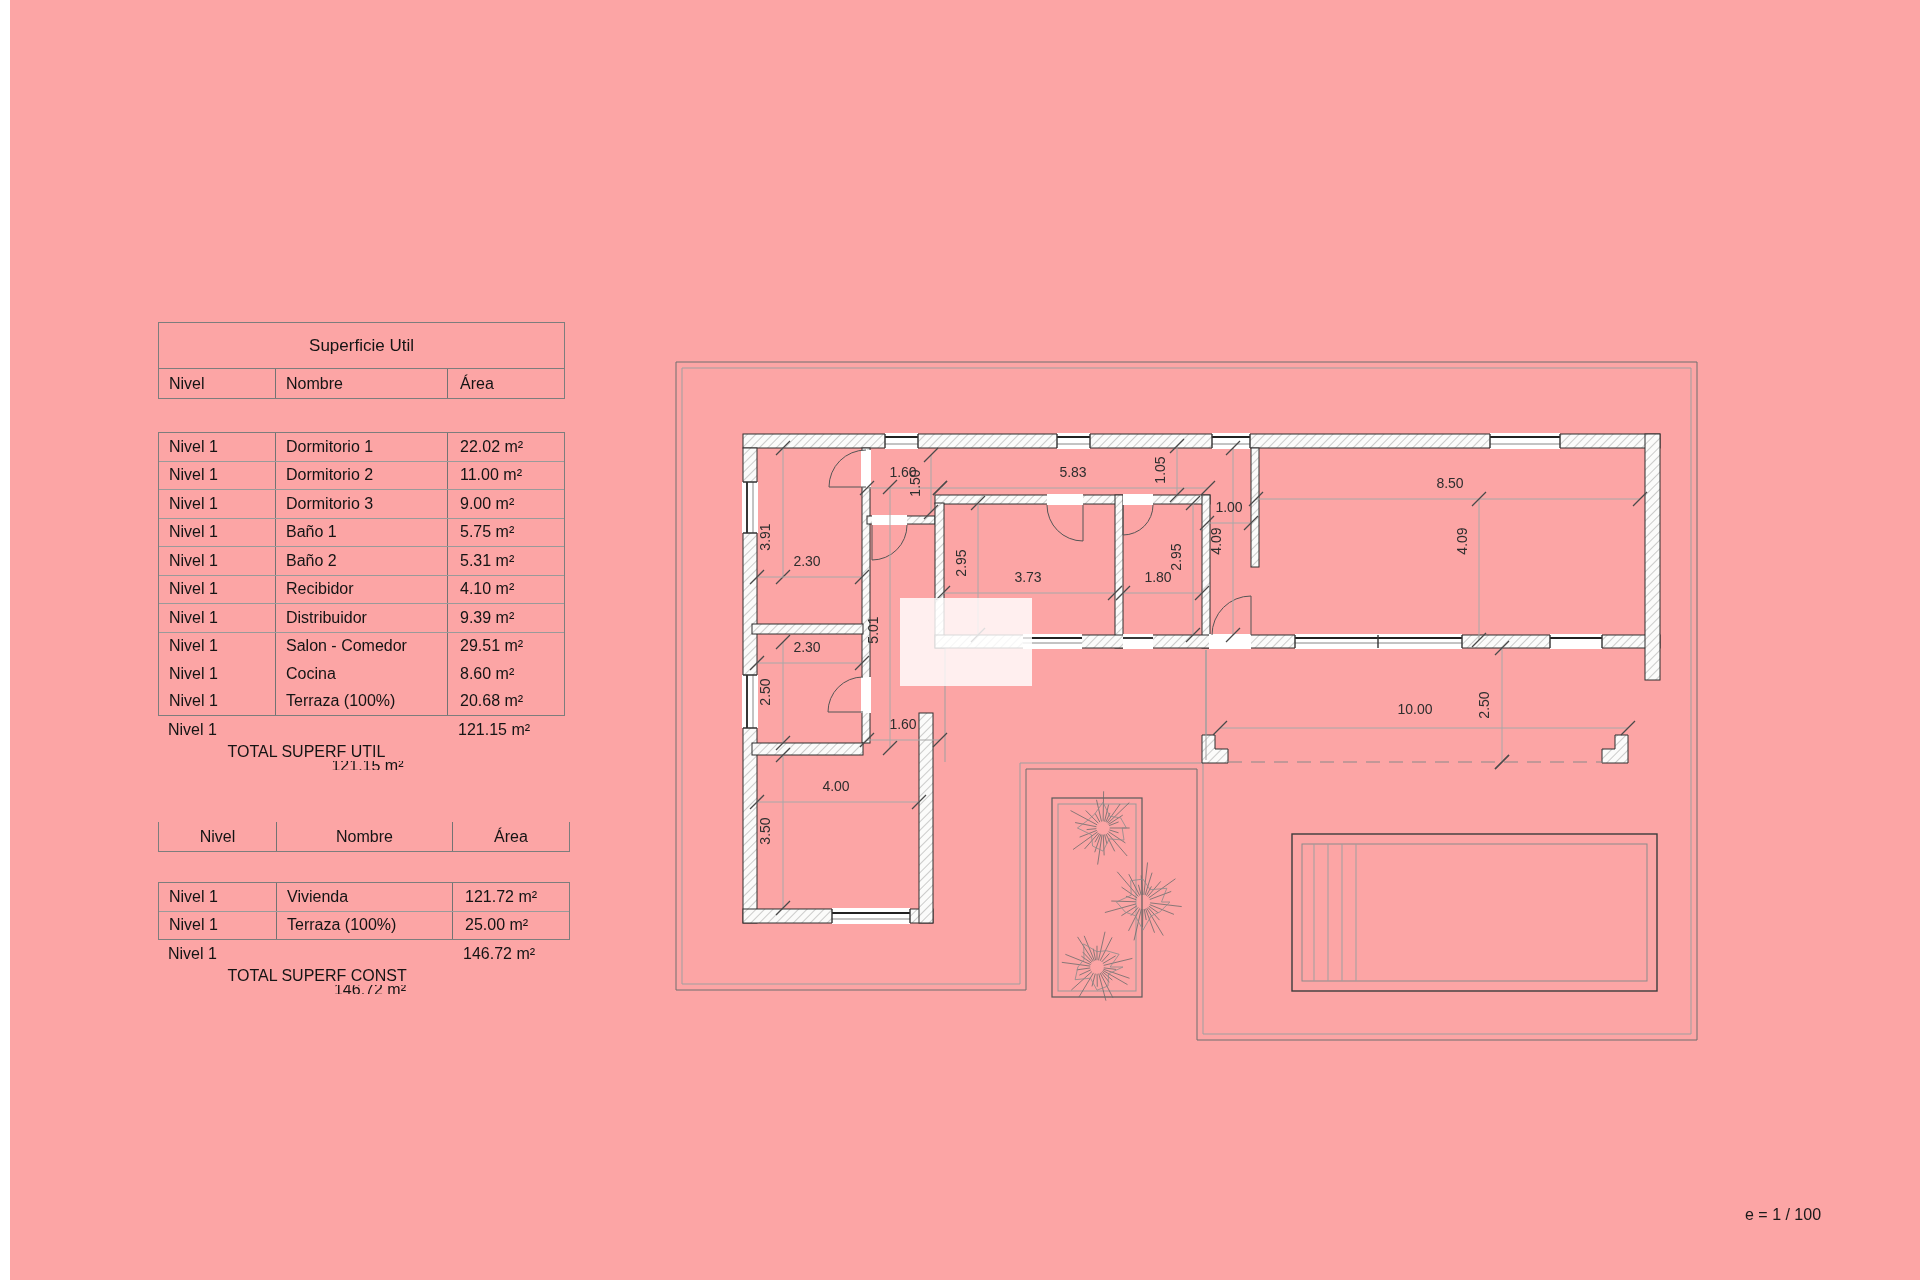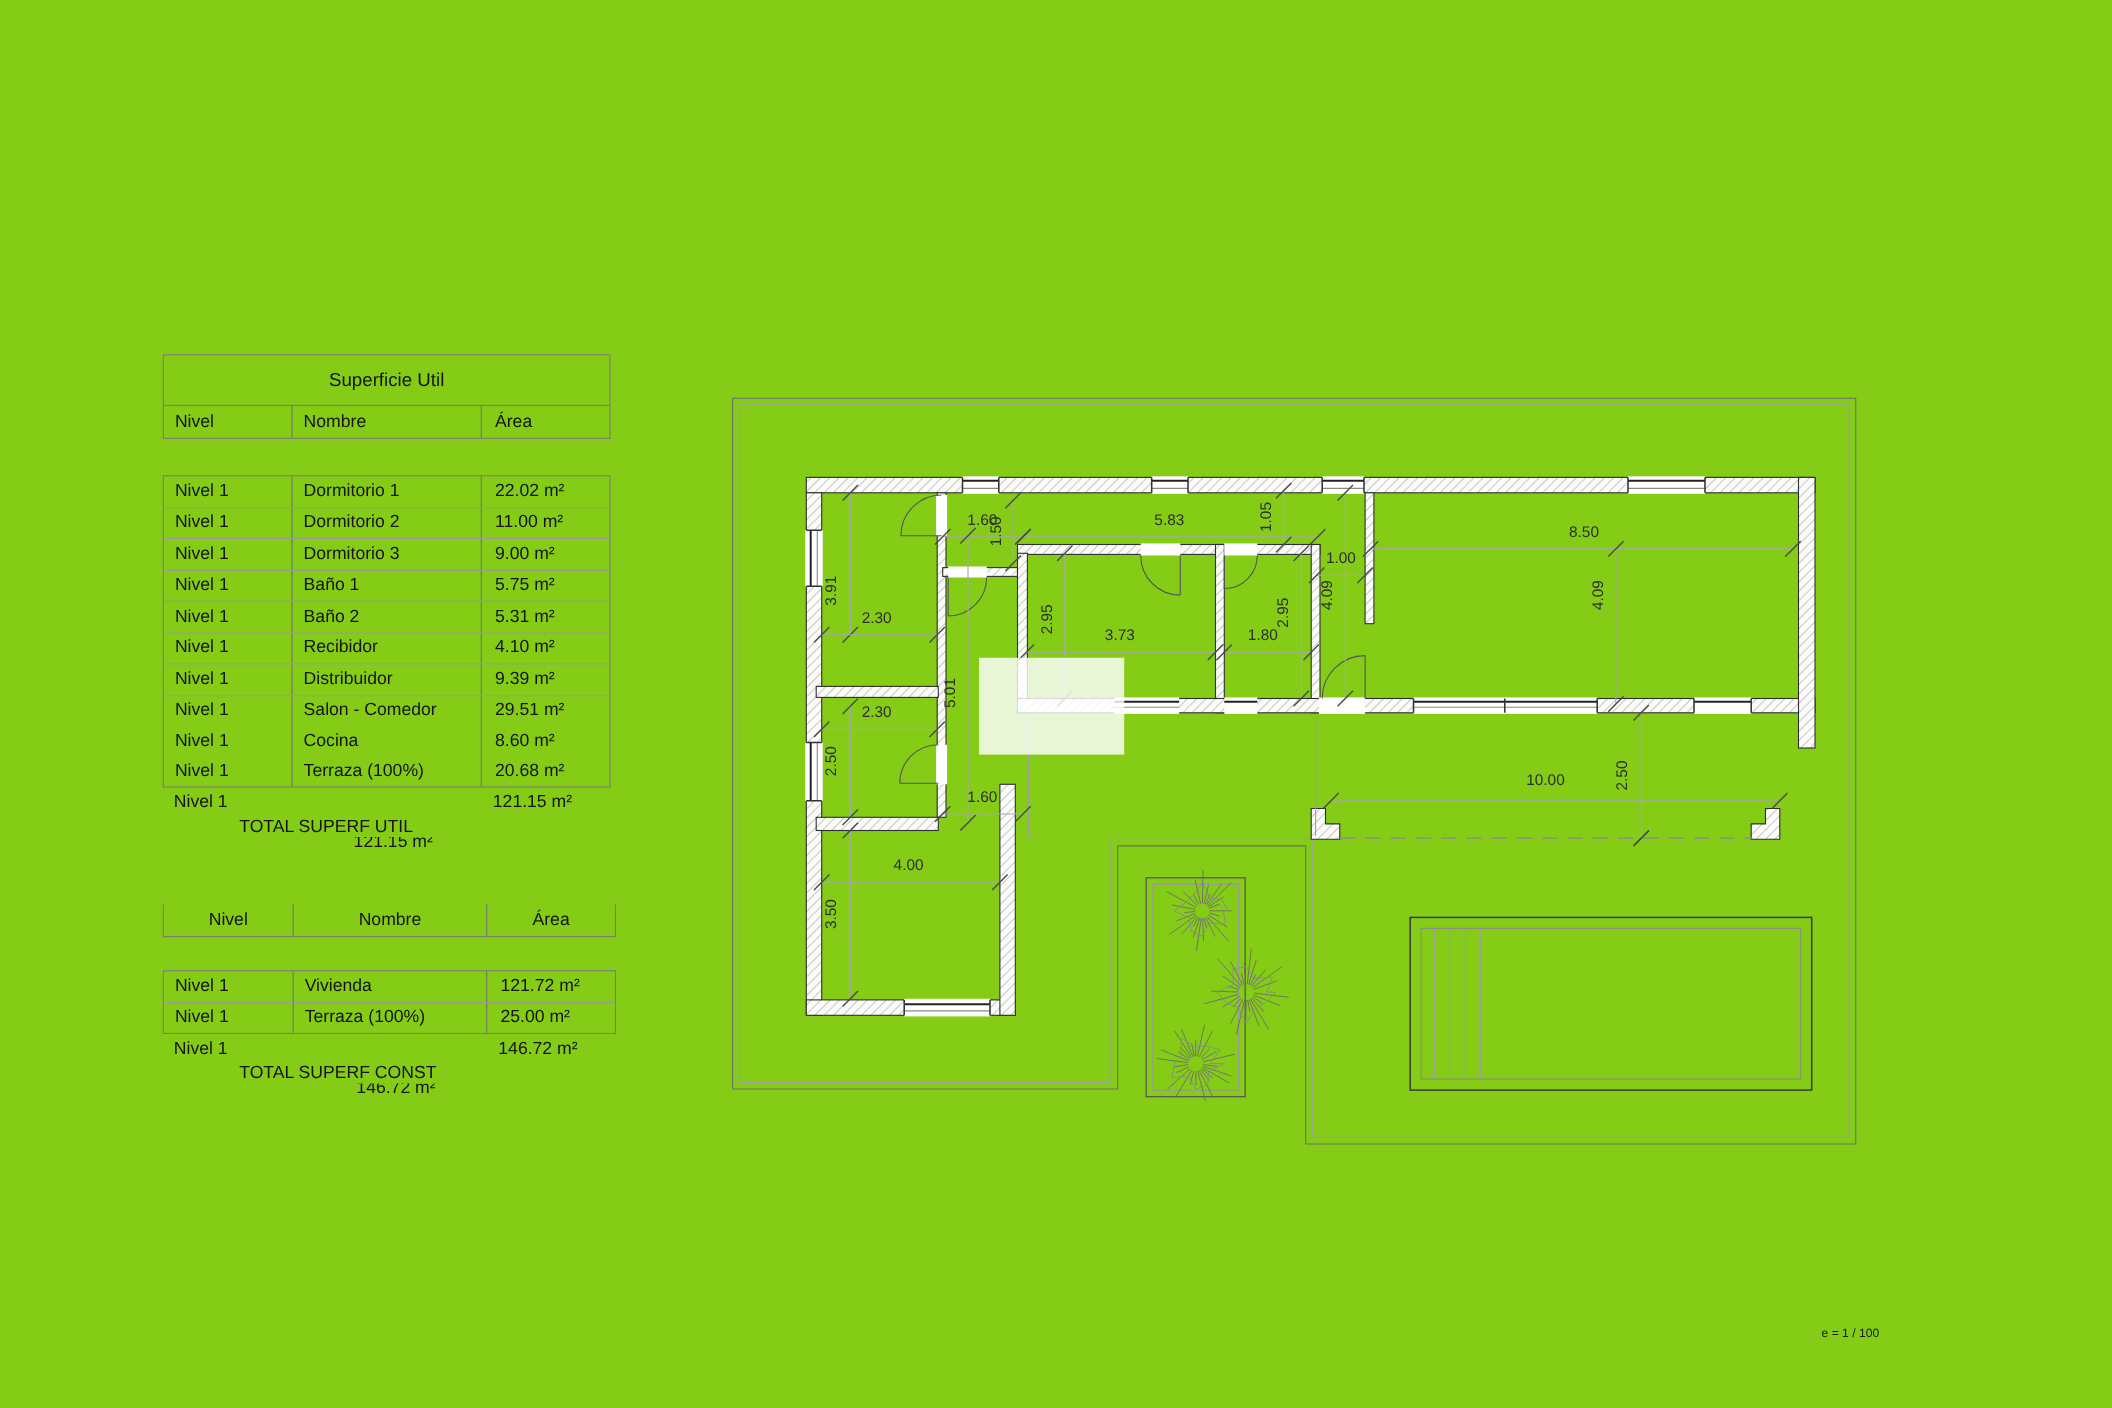--- a/index.html
+++ b/index.html
@@ -1,18 +1,18 @@
 <!DOCTYPE html>
 <html><head>
 <meta charset="utf-8">
 <style>
   html,body{margin:0;padding:0;background:#ffffff;}
   body{width:1920px;height:1280px;position:relative;overflow:hidden;
        font-family:"Liberation Sans", sans-serif;color:#111;}
-  .sheet{position:absolute;inset:0;background:#84cc16;}
+  .sheet{position:absolute;inset:0;background:#fca5a5;margin-left:10px;}
   svg text{font-family:"Liberation Sans", sans-serif;}
 
   
   .tbl{position:absolute;font-size:16px;color:#141414;}
   .tbl-title{border:1px solid #7d7d7d;height:45px;display:flex;align-items:center;
              justify-content:center;font-size:17px;}
   .tbl-head{border:1px solid #7d7d7d;border-top:none;height:29px;display:flex;}
   .c{display:flex;align-items:center;padding-left:10px;box-sizing:border-box;
      white-space:nowrap;overflow:hidden;}
   .c2,.c3{border-left:1px solid #737373;}
@@ -28,21 +28,21 @@
   .t1{left:148px;top:322px;width:407px;}
   .t1 .c1{width:116px;} .t1 .c2{width:172px;} .t1 .c3{flex:1;}
   .t1 .c12{width:288px;padding-left:10px;}
   .t1 .tbl-head .c{justify-content:flex-start;}
 
   .t2{left:148px;top:822px;width:412px;}
   .t2 .c1{width:117px;} .t2 .c2{width:176px;} .t2 .c3{flex:1;}
   .t2 .c12{width:293px;padding-left:10px;}
   .t2 .tbl-head .c{justify-content:center;padding-left:0;}
 
-  .scale-note{position:absolute;left:1656px;top:1206px;font-size:11px;color:#1a1a1a;}
+  .scale-note{position:absolute;left:1735px;top:1206px;font-size:16px;color:#1a1a1a;}
 
   
   .plan-svg{position:absolute;left:0;top:0;}
   .wall{fill:url(#hatch);stroke:#2f2f2f;stroke-width:1;}
   .dim-label{font-size:14px;fill:#2e2e2e;text-anchor:middle;}
   .dimline{stroke:#a8a8a8;stroke-width:1;fill:none;}
   .tick{stroke:#4a4a4a;stroke-width:1.3;}
   .door{stroke:#555;stroke-width:1;fill:none;}
   .thin{stroke:#6e6e6e;stroke-width:1;fill:none;}
   .lite{stroke:#9f9f9f;stroke-width:1;fill:none;}

